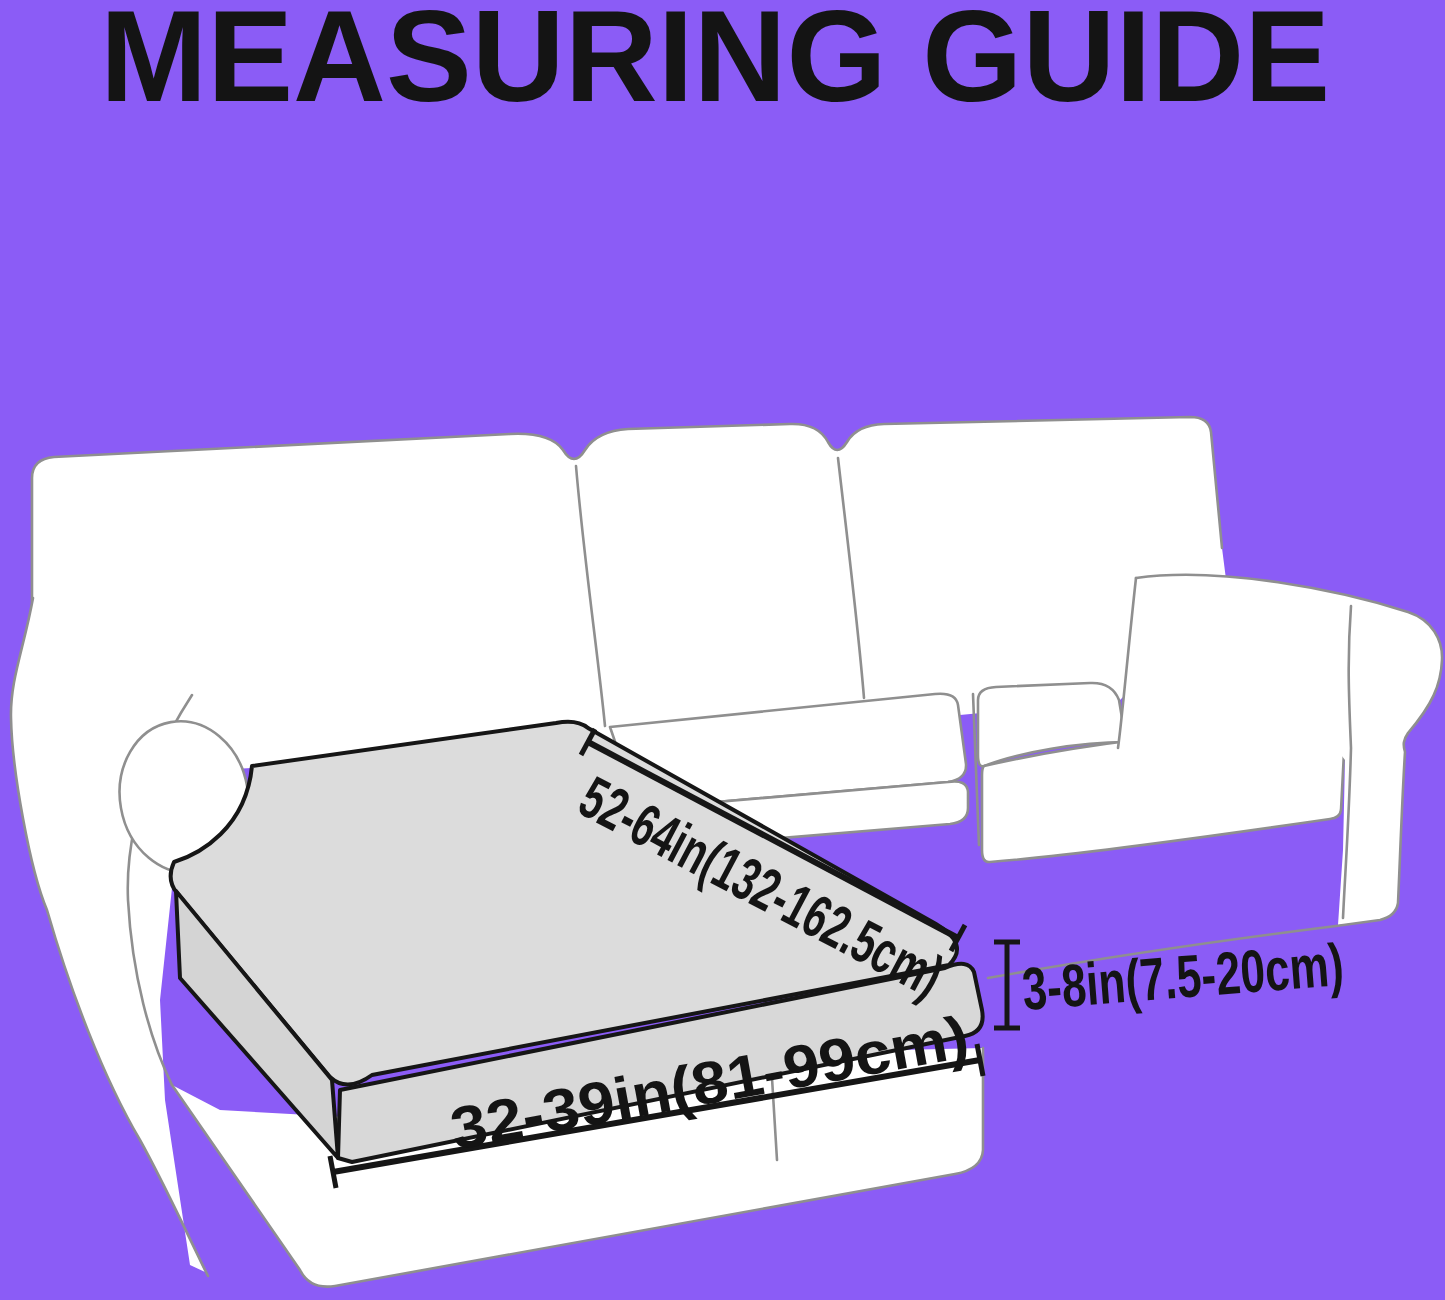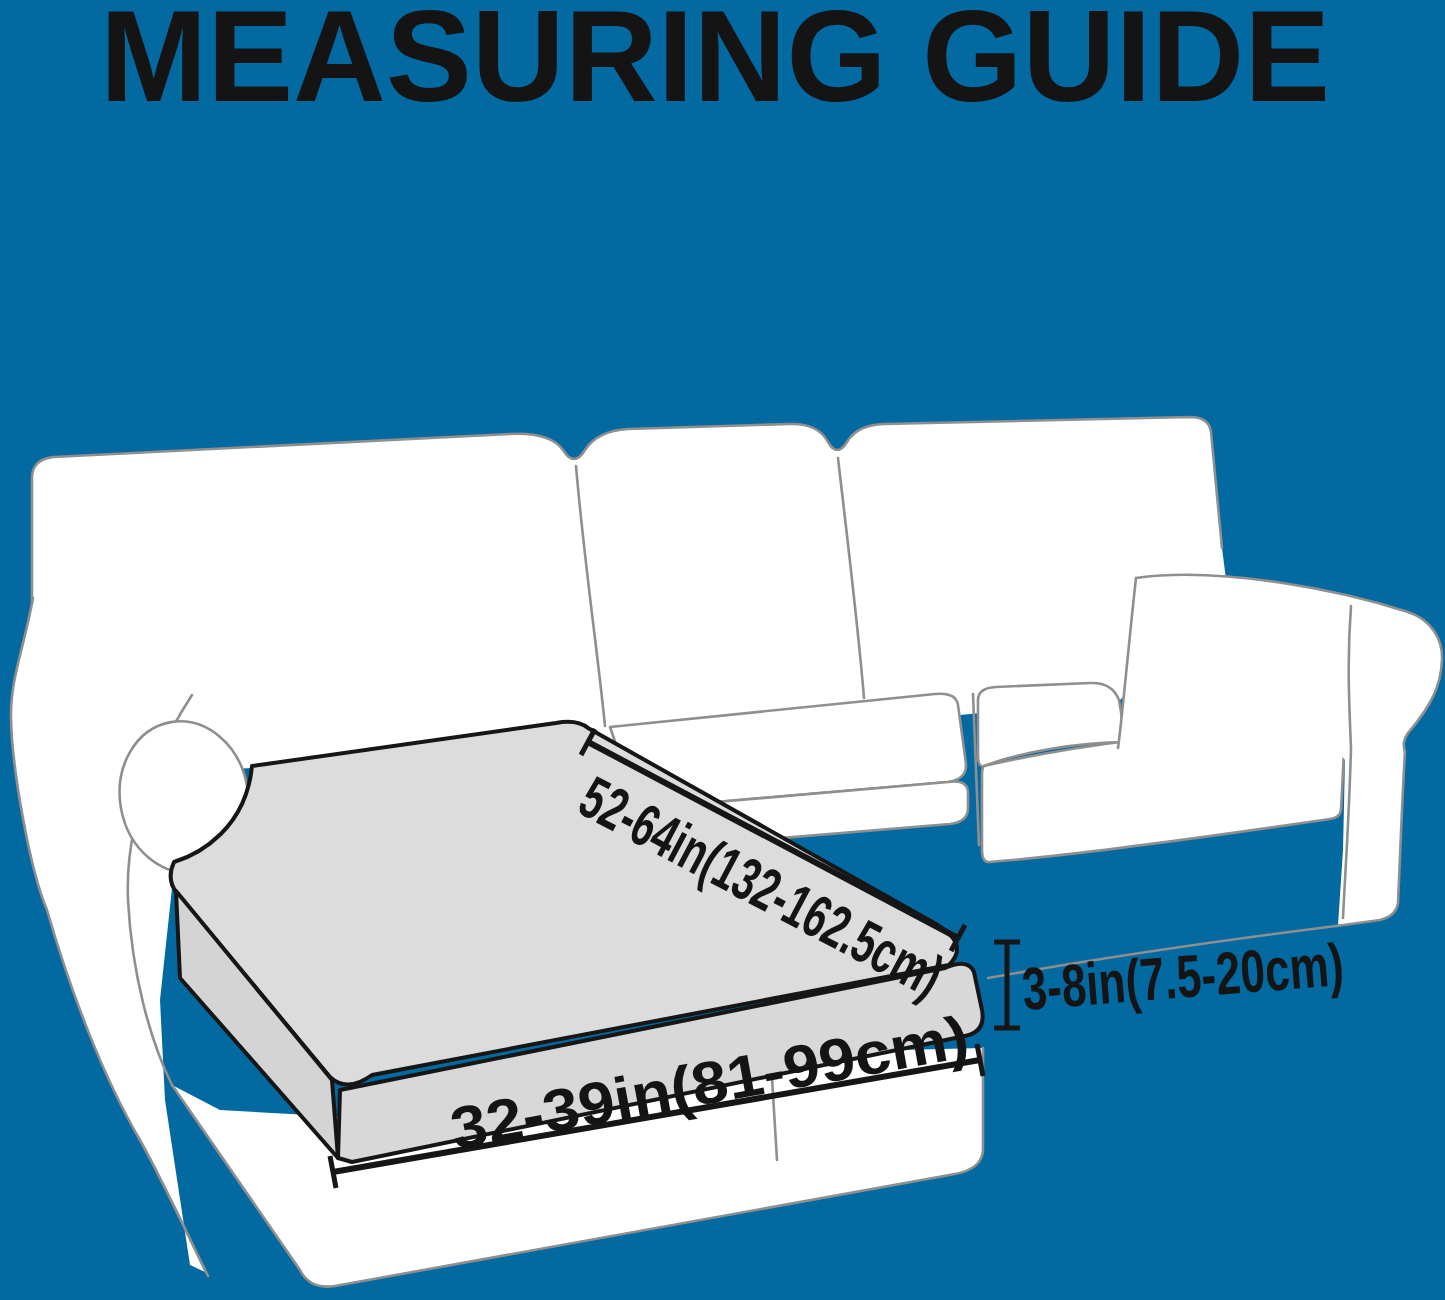--- a/index.html
+++ b/index.html
@@ -1,16 +1,16 @@
 <!DOCTYPE html>
 <html><head>
 <meta charset="utf-8">
 <style>
   html,body{margin:0;padding:0;background:#ffffff;}
-  .page{position:relative;width:1445px;height:1300px;background:#0369a1;overflow:hidden;
+  .page{position:relative;width:1445px;height:1300px;background:#8b5cf6;overflow:hidden;
         font-family:"Liberation Sans","DejaVu Sans",sans-serif;}
   svg{display:block;}
   .outline{fill:none;stroke:#8f8f8f;stroke-width:2.6;stroke-linecap:round;stroke-linejoin:round;}
   .whitefill{fill:#ffffff;stroke:none;}
   .whitepart{fill:#ffffff;stroke:#8f8f8f;stroke-width:2.6;stroke-linejoin:round;}
   .blackline{fill:none;stroke:#161616;stroke-width:6;stroke-linecap:butt;}
   .blacktick{fill:none;stroke:#161616;stroke-width:5;stroke-linecap:butt;}
   .cushion-edge{stroke:#161616;stroke-width:4;stroke-linejoin:round;stroke-linecap:round;}
   .mlabel{fill:#141414;font-weight:bold;font-size:60px;}
   .title-text{fill:#141414;font-weight:bold;}

